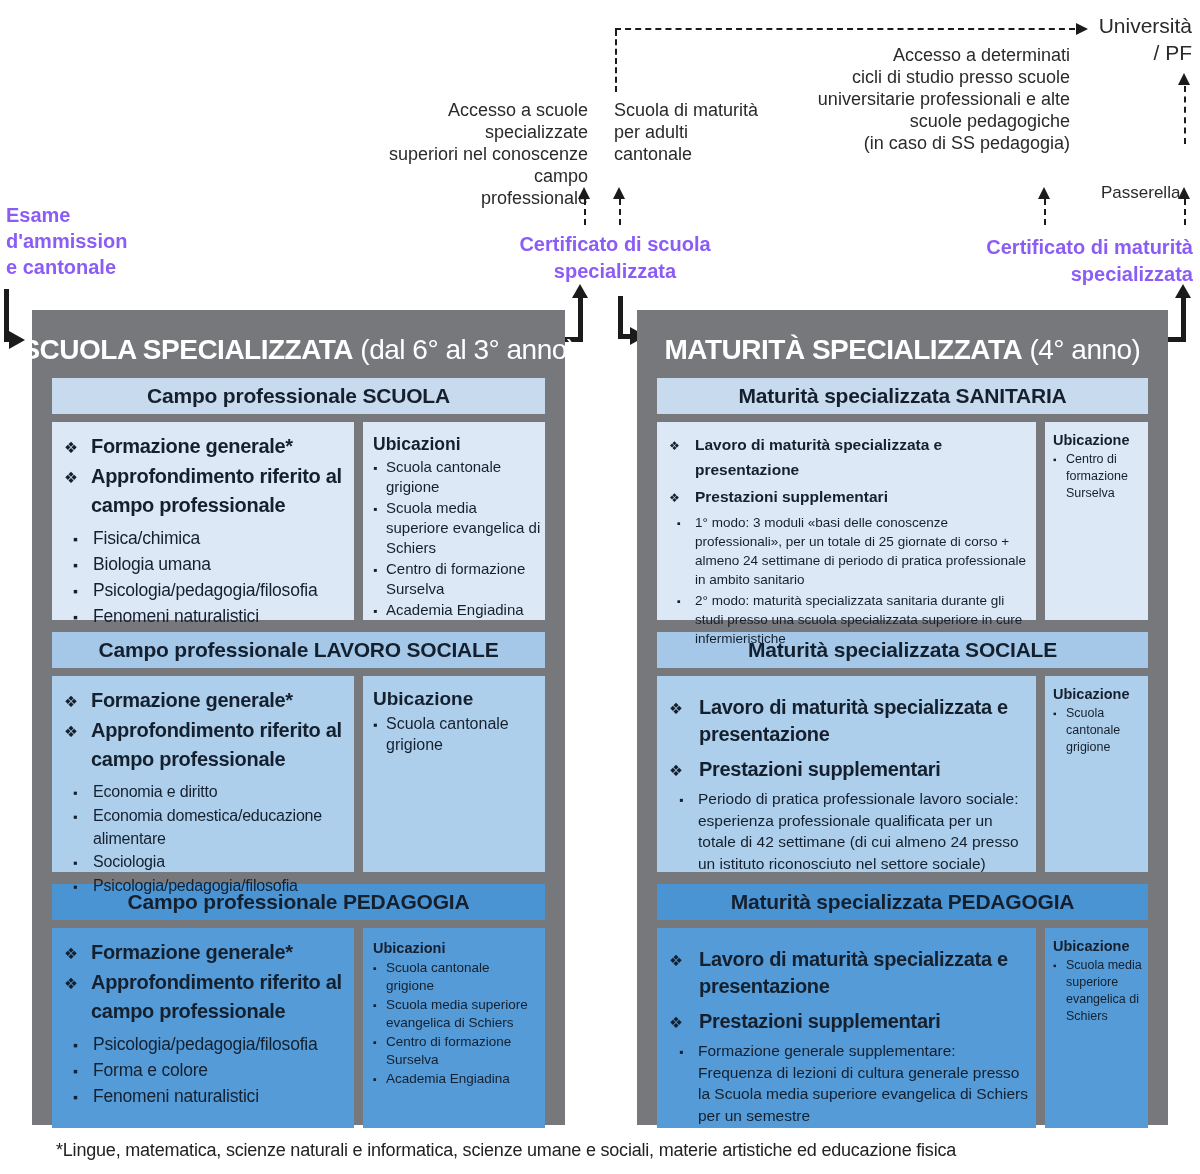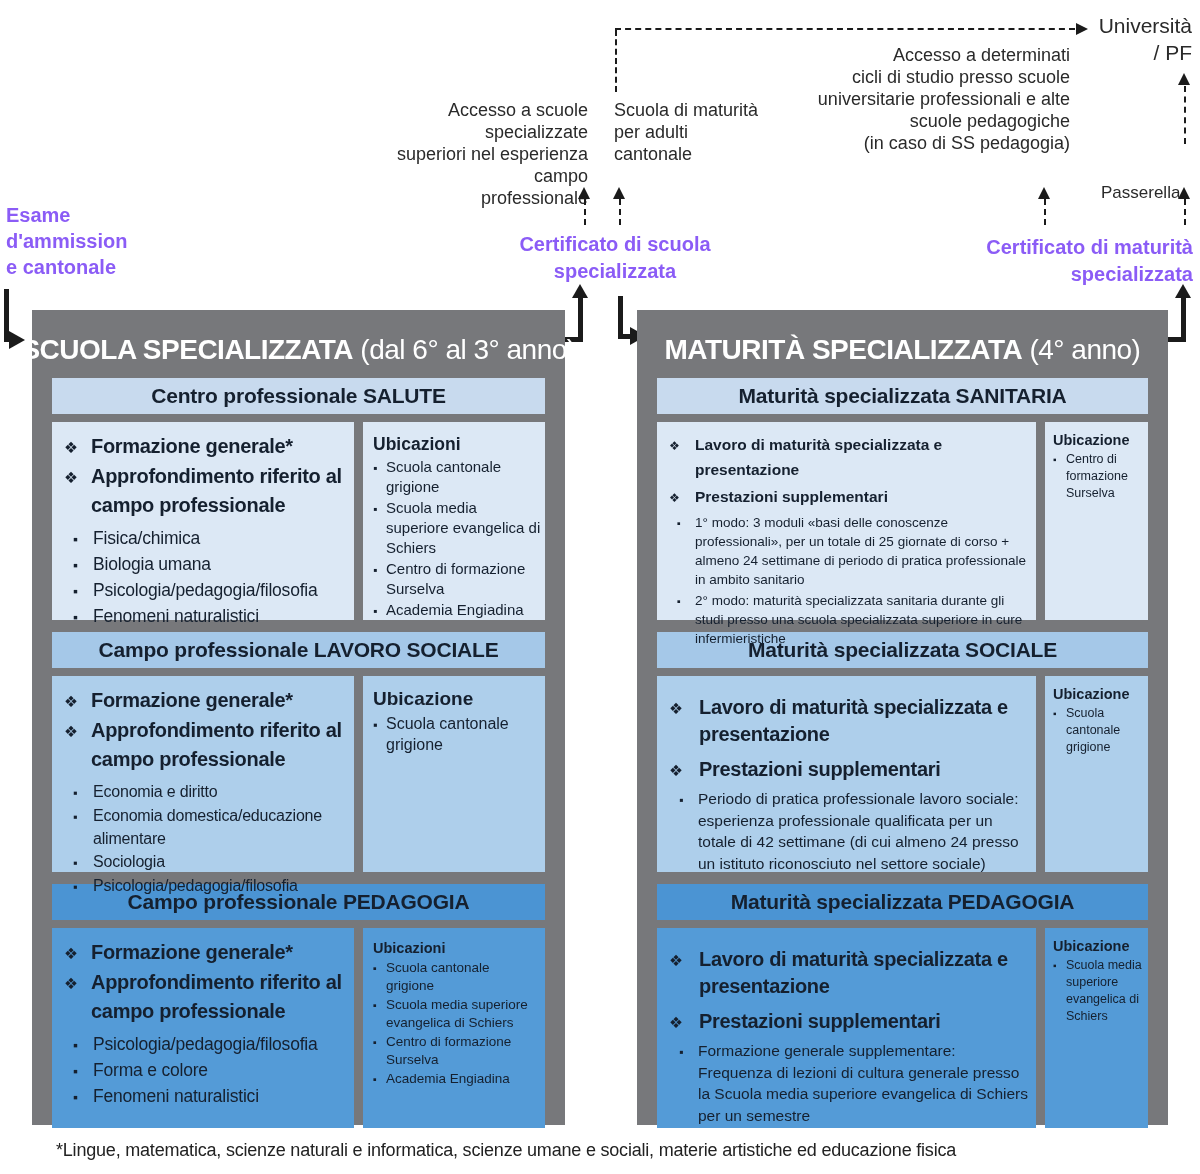--- a/index.html
+++ b/index.html
@@ -84,21 +84,21 @@
 </style>
 </head>
 <body>
 
 <div class="canvas">
 
   <div class="lbl b" style="left:6px; top:202px; line-height:26px; font-size:20px;">Esame
 d'ammission
 e cantonale</div>
   <div class="lbl rgt" style="left:352px; top:99px; width:236px;">Accesso a scuole specializzate
-superiori nel esperienza campo
+superiori nel conoscenze campo
 professionale</div>
   <div class="lbl" style="left:614px; top:99px; width:160px;">Scuola di maturità
 per adulti
 cantonale</div>
   <div class="lbl rgt" style="left:788px; top:44px; width:282px;">Accesso a determinati
 cicli di studio presso scuole
 universitarie professionali e alte
 scuole pedagogiche
 (in caso di SS pedagogia)</div>
   <div class="lbl rgt" style="left:1080px; top:12px; width:112px; font-size:21px; line-height:27px;">Università
@@ -135,21 +135,21 @@
   <div class="abar" style="left:618px; top:334px; width:14px; height:5px;"></div>
   <div class="tri rt" style="left:630px; top:327px;"></div>
 
   <div class="abar" style="left:1168px; top:337px; width:15px; height:5px;"></div>
   <div class="abar" style="left:1181px; top:297px; width:5px; height:45px;"></div>
   <div class="tri up" style="left:1175px; top:284px;"></div>
 
   <div class="box bleft">
     <div class="box-title"><span class="tb">SCUOLA SPECIALIZZATA</span><span> (dal 6° al 3° anno)</span></div>
 
-    <div class="sec-header h1bar">Centro professionale SALUTE</div>
+    <div class="sec-header h1bar">Campo professionale SCUOLA</div>
     <div class="sec-body bh1">
       <div class="cell main t1">
         <ul class="dia">
           <li>
               <span class="blt d"></span>
               <span>Formazione generale*</span>
             </li>
           <li>
               <span class="blt d"></span>
               <span>Approfondimento riferito al campo professionale</span>

